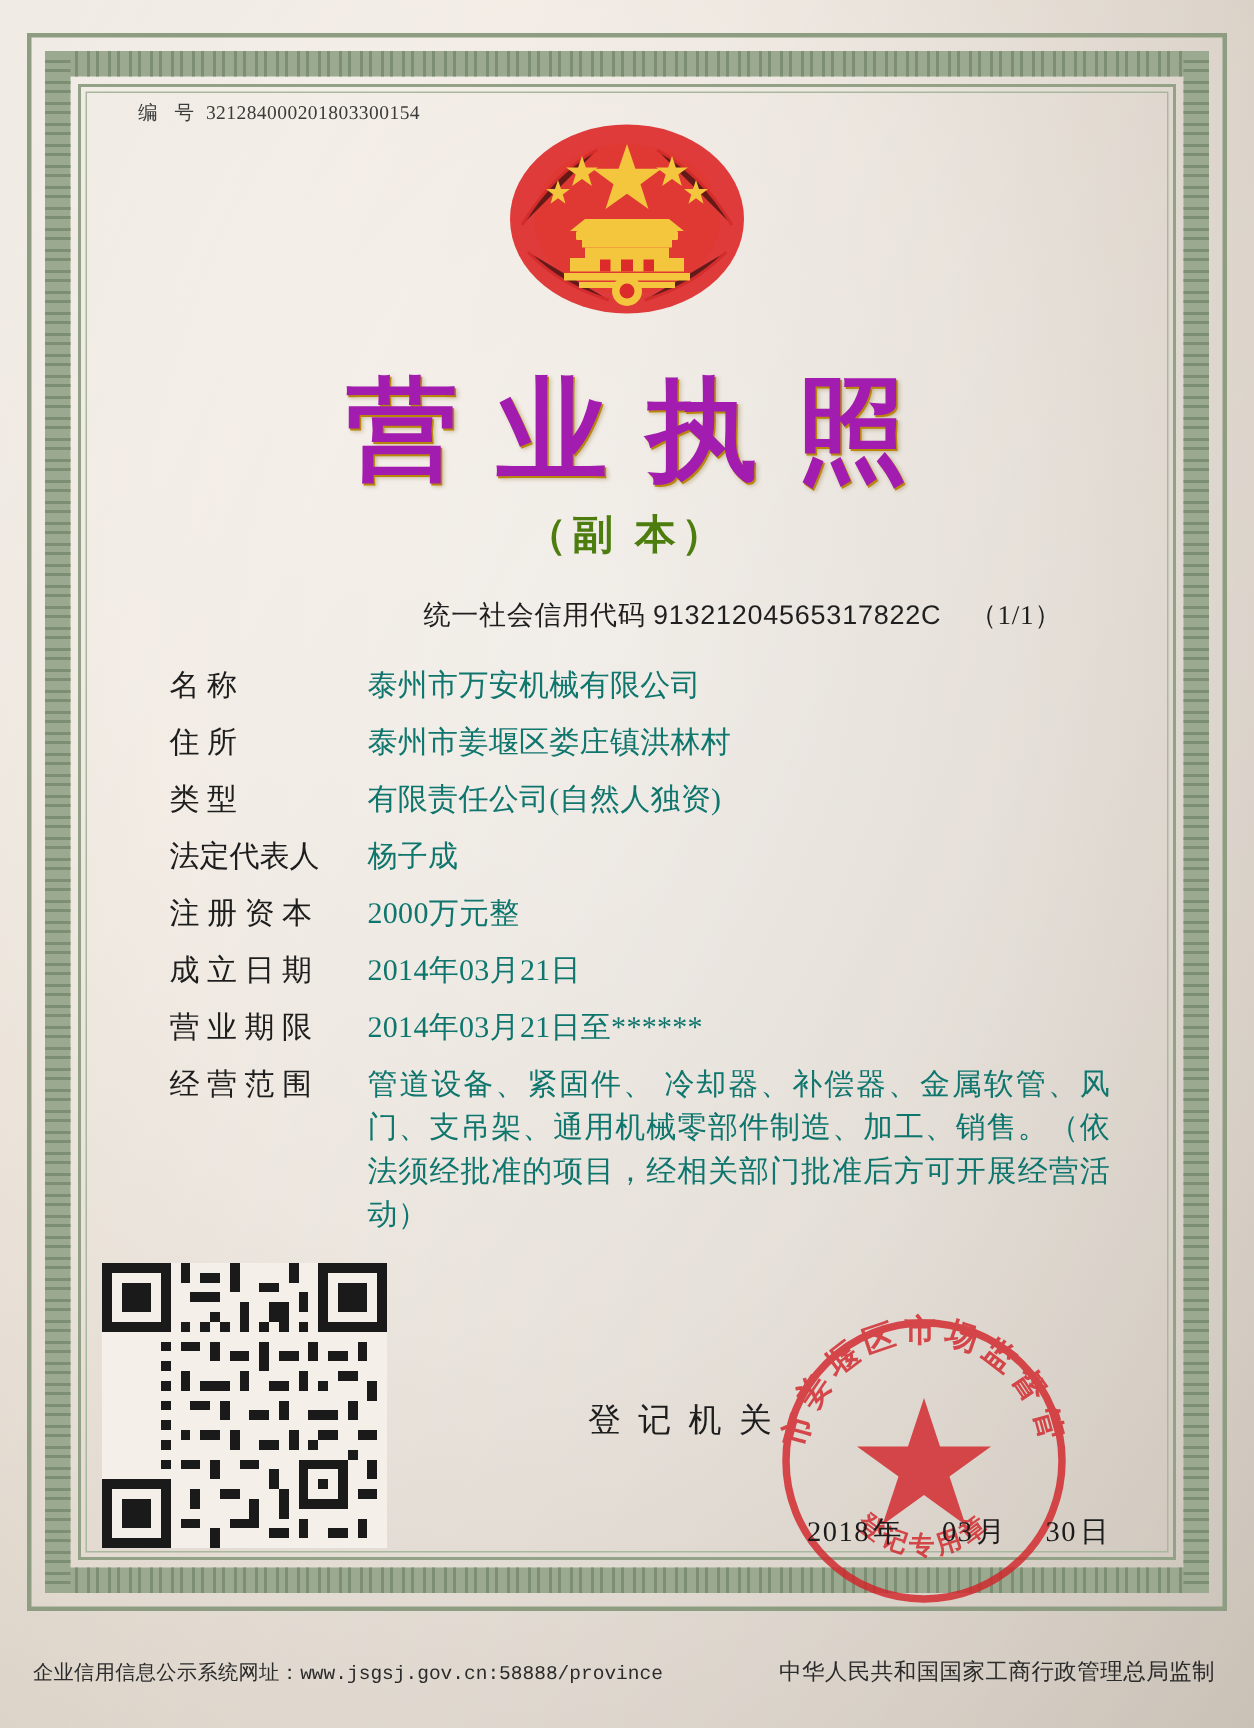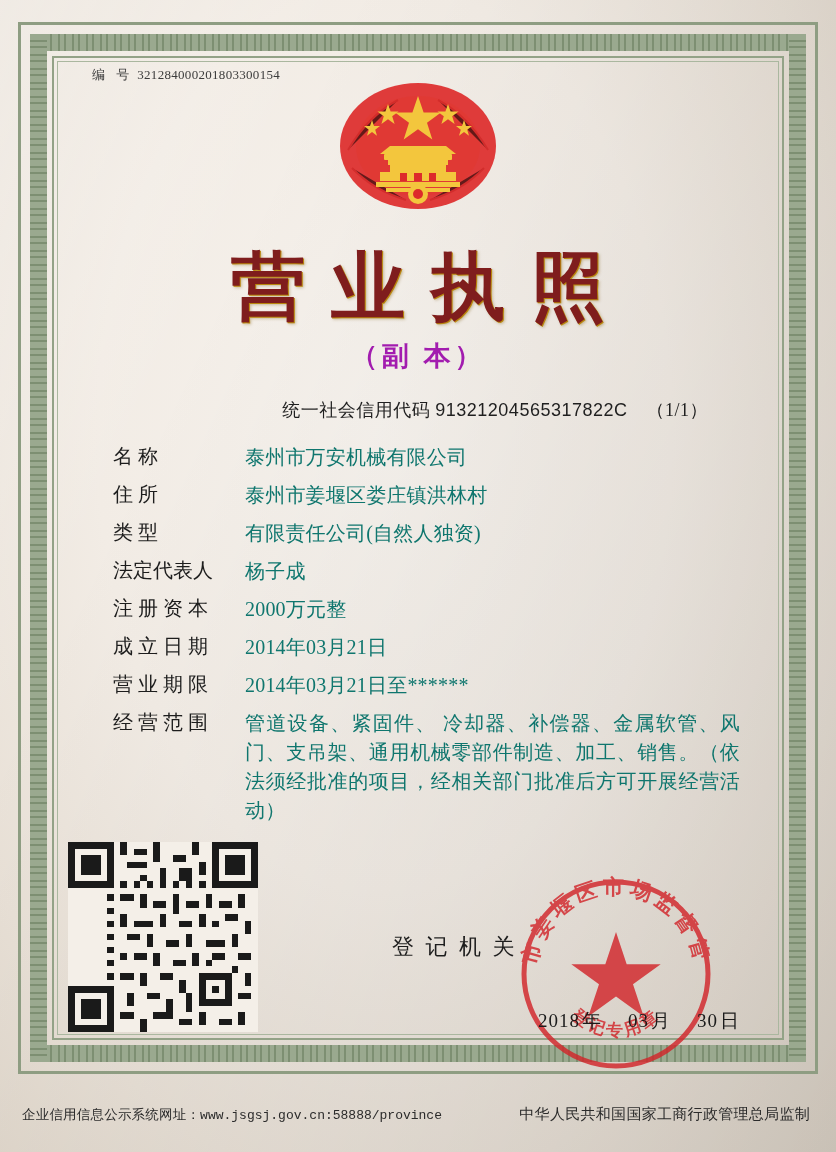--- a/index.html
+++ b/index.html
@@ -109,32 +109,32 @@
   .title {
     position: absolute;
     top: 238px;
     left: 0; right: 0;
     text-align: center;
     font-family: "DejaVu Serif", "Liberation Serif", serif;
     font-weight: bold;
     font-size: 74px;
     letter-spacing: 26px;
     text-indent: 26px;
-    color: #7f1d1d;
+    color: #a21caf;
     text-shadow: 1px 1px 0 #b9860c, 2px 2px 3px rgba(120,85,0,0.35);
   }
   .subtitle {
     position: absolute;
     top: 338px;
     left: 0; right: 0;
     text-align: center;
     font-size: 27px;
     font-weight: bold;
     letter-spacing: 4px;
-    color: #a21caf;
+    color: #4d7c0f;
   }
 
   
   .credit-line {
     position: absolute;
     top: 398px;
     right: 128px;
     font-size: 18px;
     color: #1f1f1f;
     letter-spacing: 0.5px;

